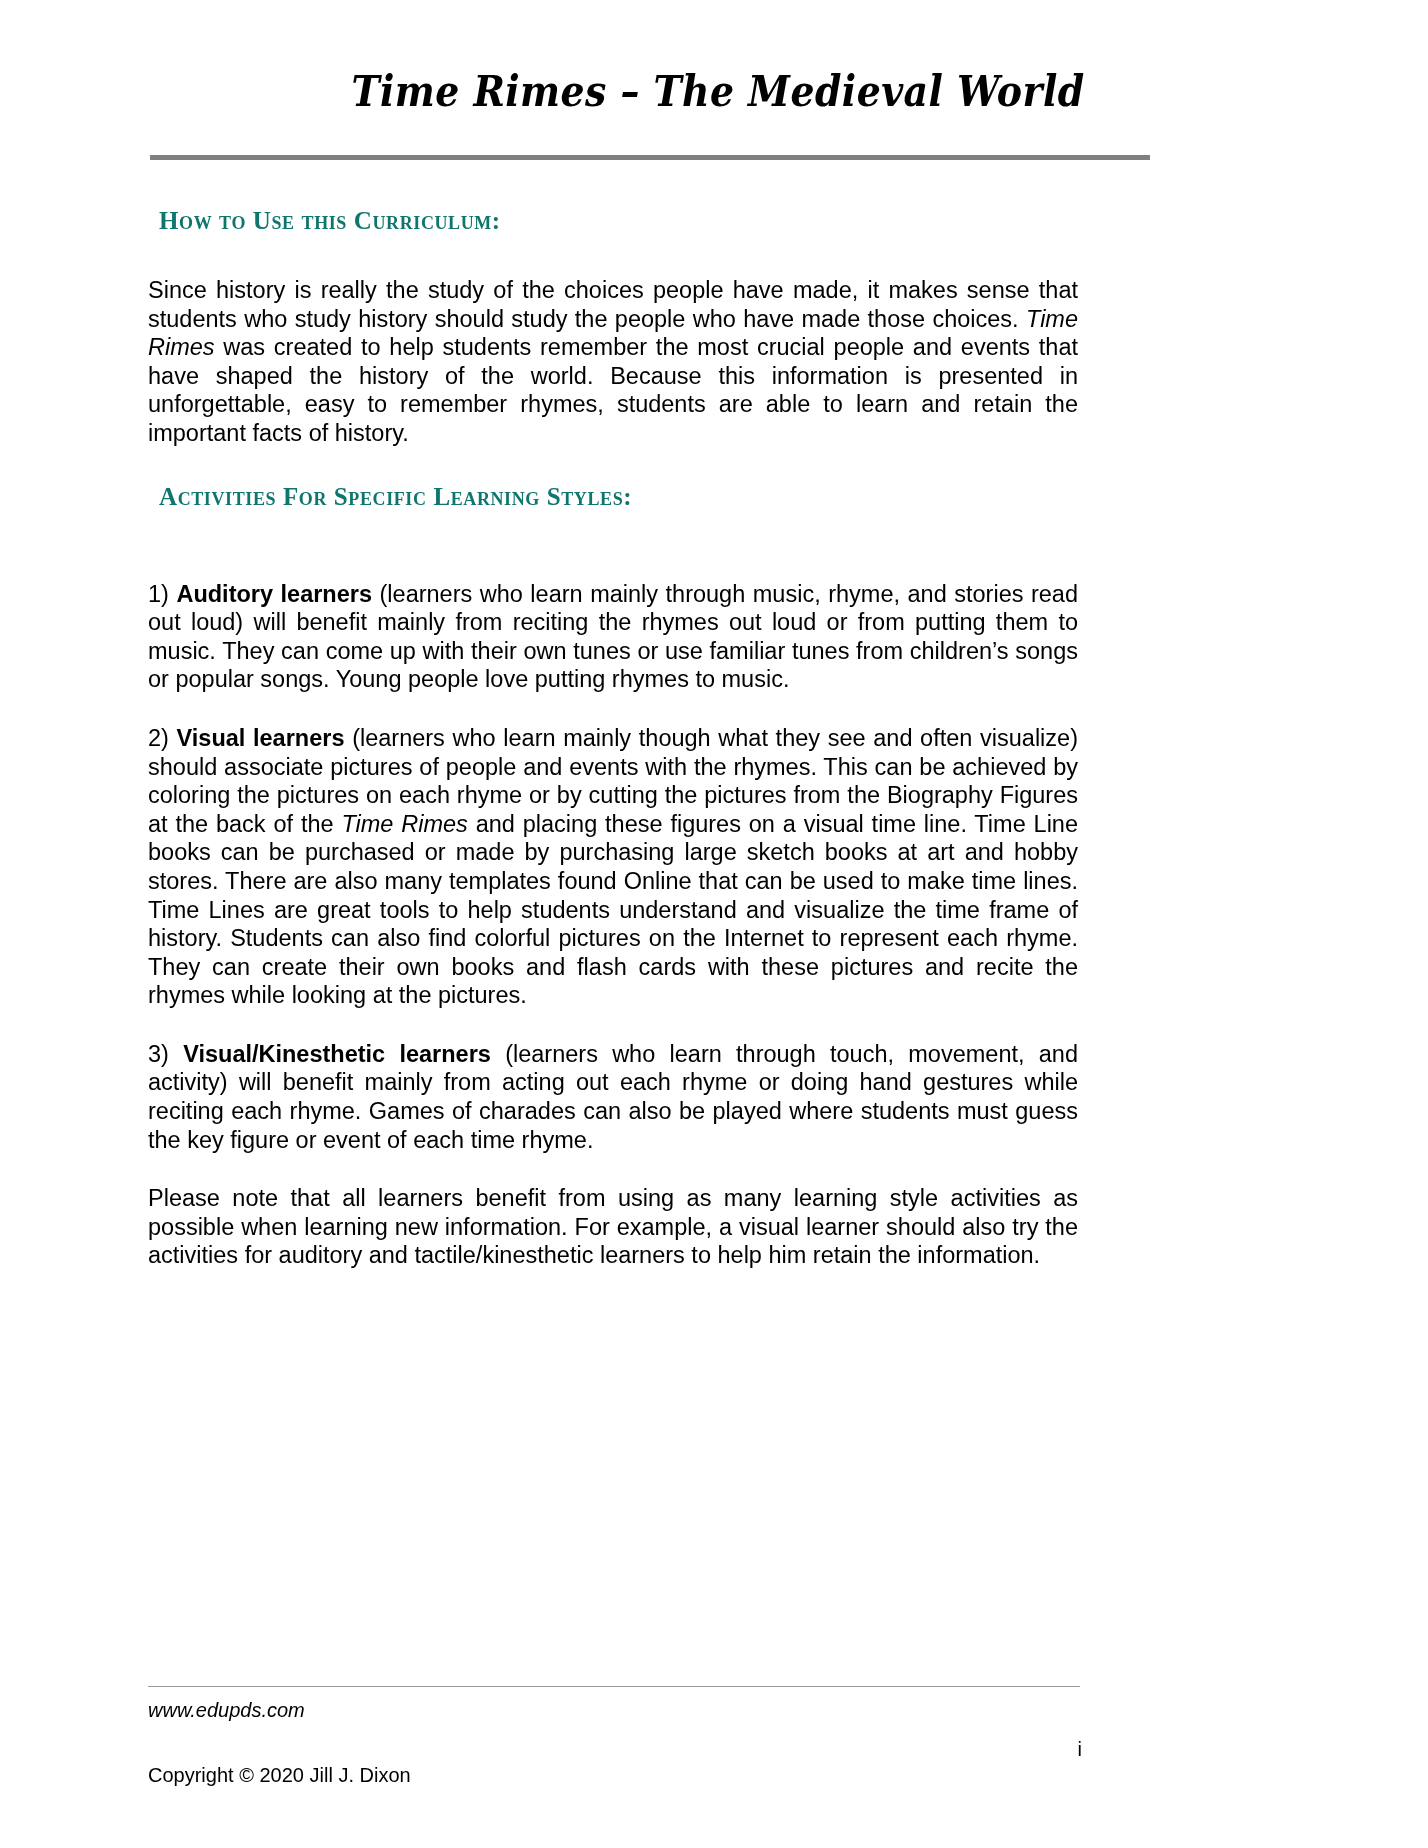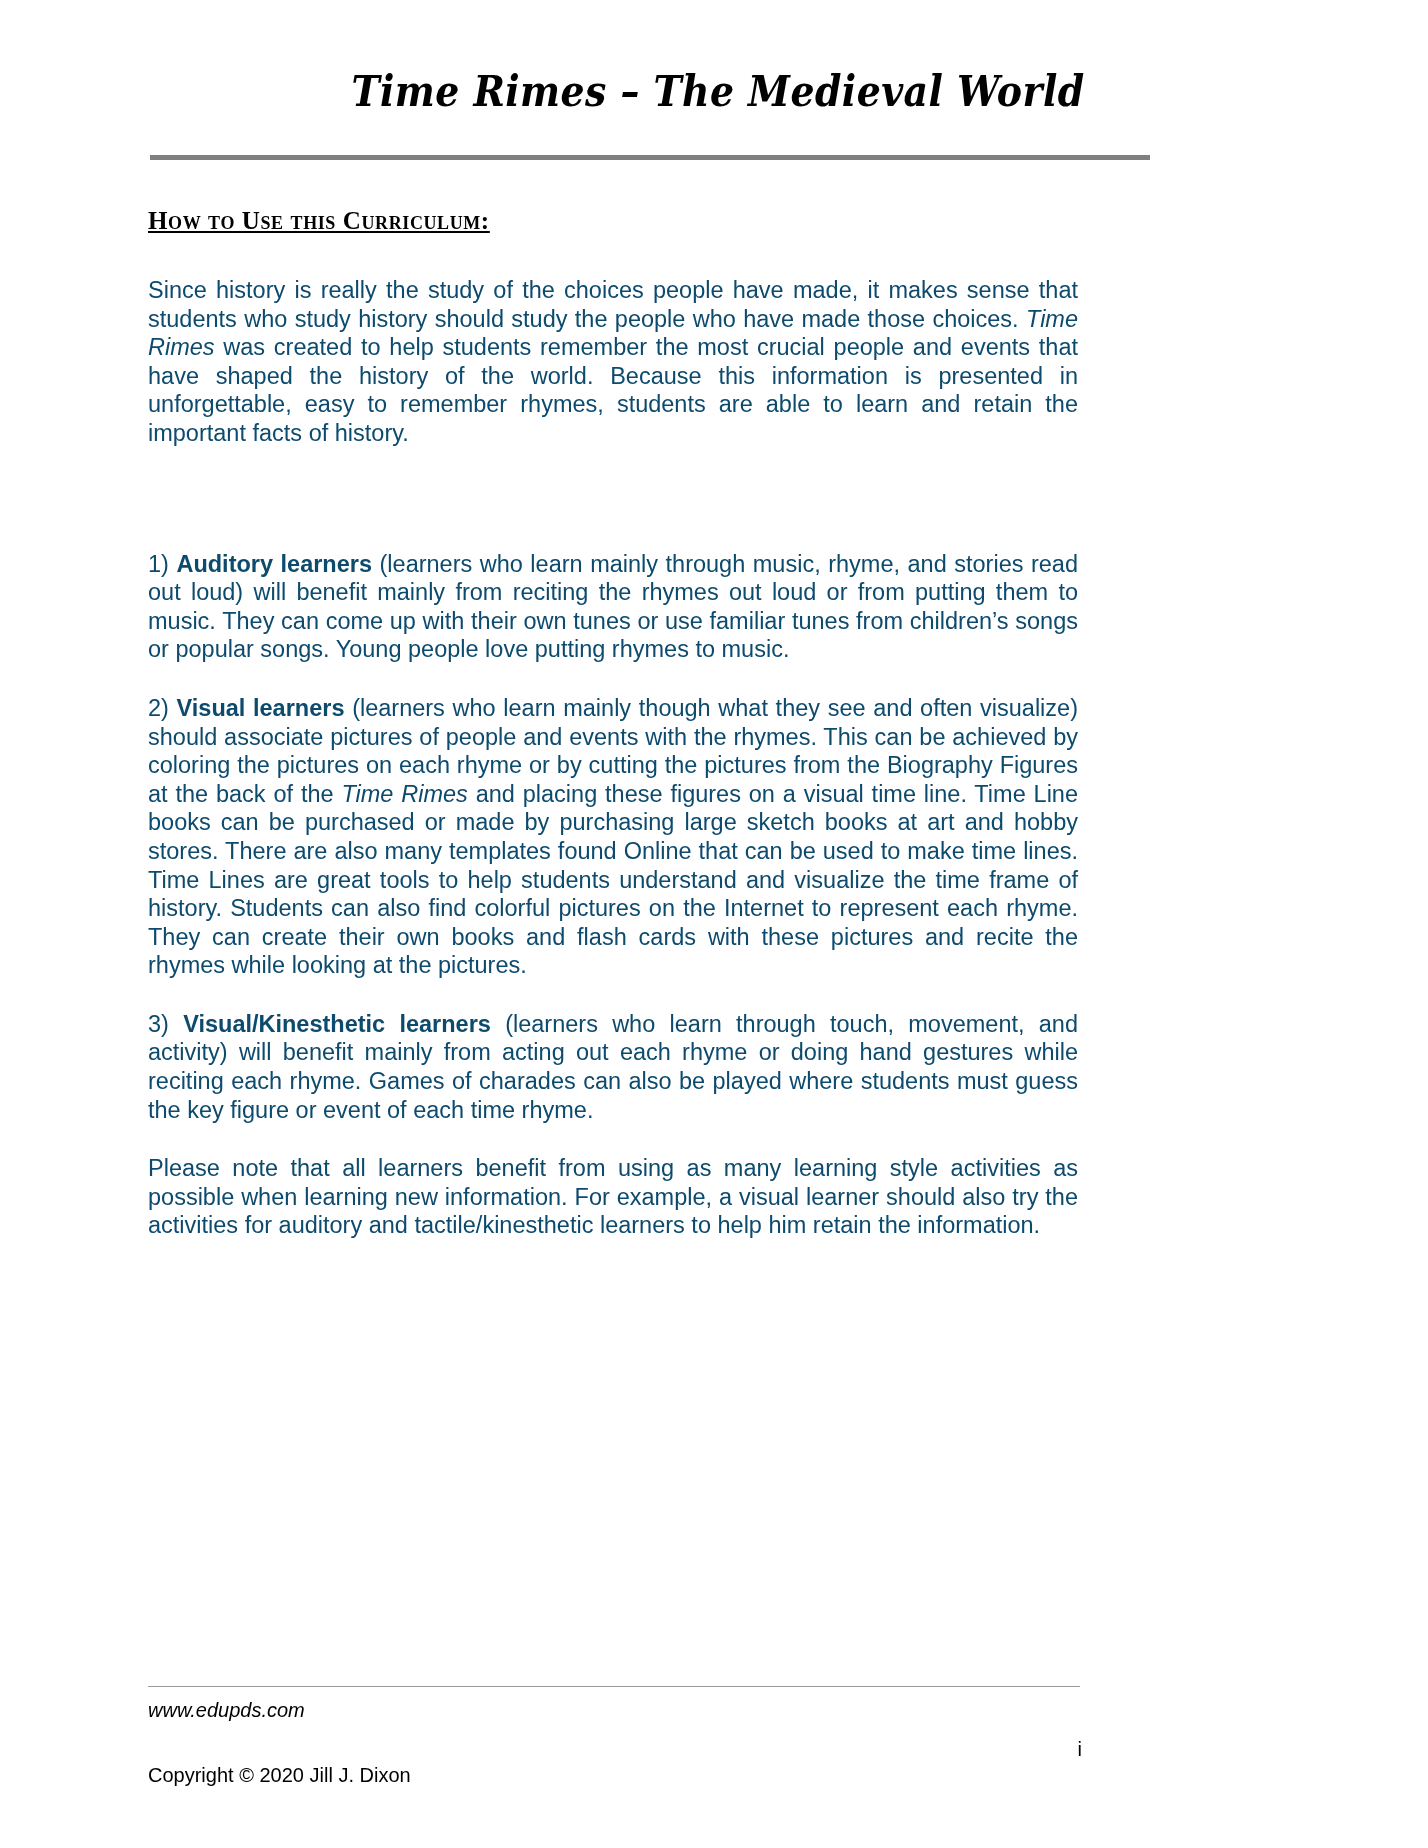--- a/index.html
+++ b/index.html
@@ -52,39 +52,38 @@
 
   
   .content {
     position: absolute;
     left: 144px;
     top: 206px;
     width: 930px;
   }
 
   h2.section-heading {
-    margin: 0 0 0 0;
+    margin: 0 0 0 11px;
     font-family: "Liberation Serif", "DejaVu Serif", serif;
     font-weight: 700;
     font-size: 25px;
     font-variant: small-caps;
     letter-spacing: 0.6px;
     line-height: 1.2;
-    color: #000000;
-    text-decoration: underline;
+    color: #0f766e;
   }
 
   p.body-text {
     margin: 0;
     font-family: "Liberation Sans", sans-serif;
     font-size: 23.5px;
     line-height: 28.6px;
     text-align: justify;
     text-justify: inter-word;
-    color: #0c4a6e;
+    color: #000000;
     -webkit-font-smoothing: none;
   }
   .sp-30 { height: 30px; }
   .sp-34 { height: 34px; }
   .sp-40 { height: 40px; }
 
   .it { font-style: italic; }
   .bd { font-weight: 700; margin-top: 16px; }
 
   
@@ -137,20 +136,21 @@
   <div class="content">
 
     <h2 class="section-heading">How to Use this Curriculum:</h2>
 
     <div class="sp-40"></div>
 
     <p class="body-text"><span>Since history is really the study of the choices people have made, it makes sense that students who study history should study the people who have made those choices.  </span><span class="it">Time Rimes</span><span> was created to help students remember the most crucial people and events that have shaped the history of the world.  Because this information is presented in unforgettable, easy to remember rhymes, students are able to learn and retain the important facts of history.</span></p>
 
     <div class="sp-34"></div>
 
+    <h2 class="section-heading">Activities For Specific Learning Styles:</h2>
 
     <div class="sp-34"></div>
 
 
     <div class="sp-34"></div>
 
     <p class="body-text"><span>1) </span><span class="bd">Auditory learners</span><span> (learners who learn mainly through music, rhyme, and stories read out loud) will benefit mainly from reciting the rhymes out loud or from putting them to music.  They can come up with their own tunes or use familiar tunes from children’s songs or popular songs.  Young people love putting rhymes to music.</span></p>
 
     <div class="sp-30"></div>
 

